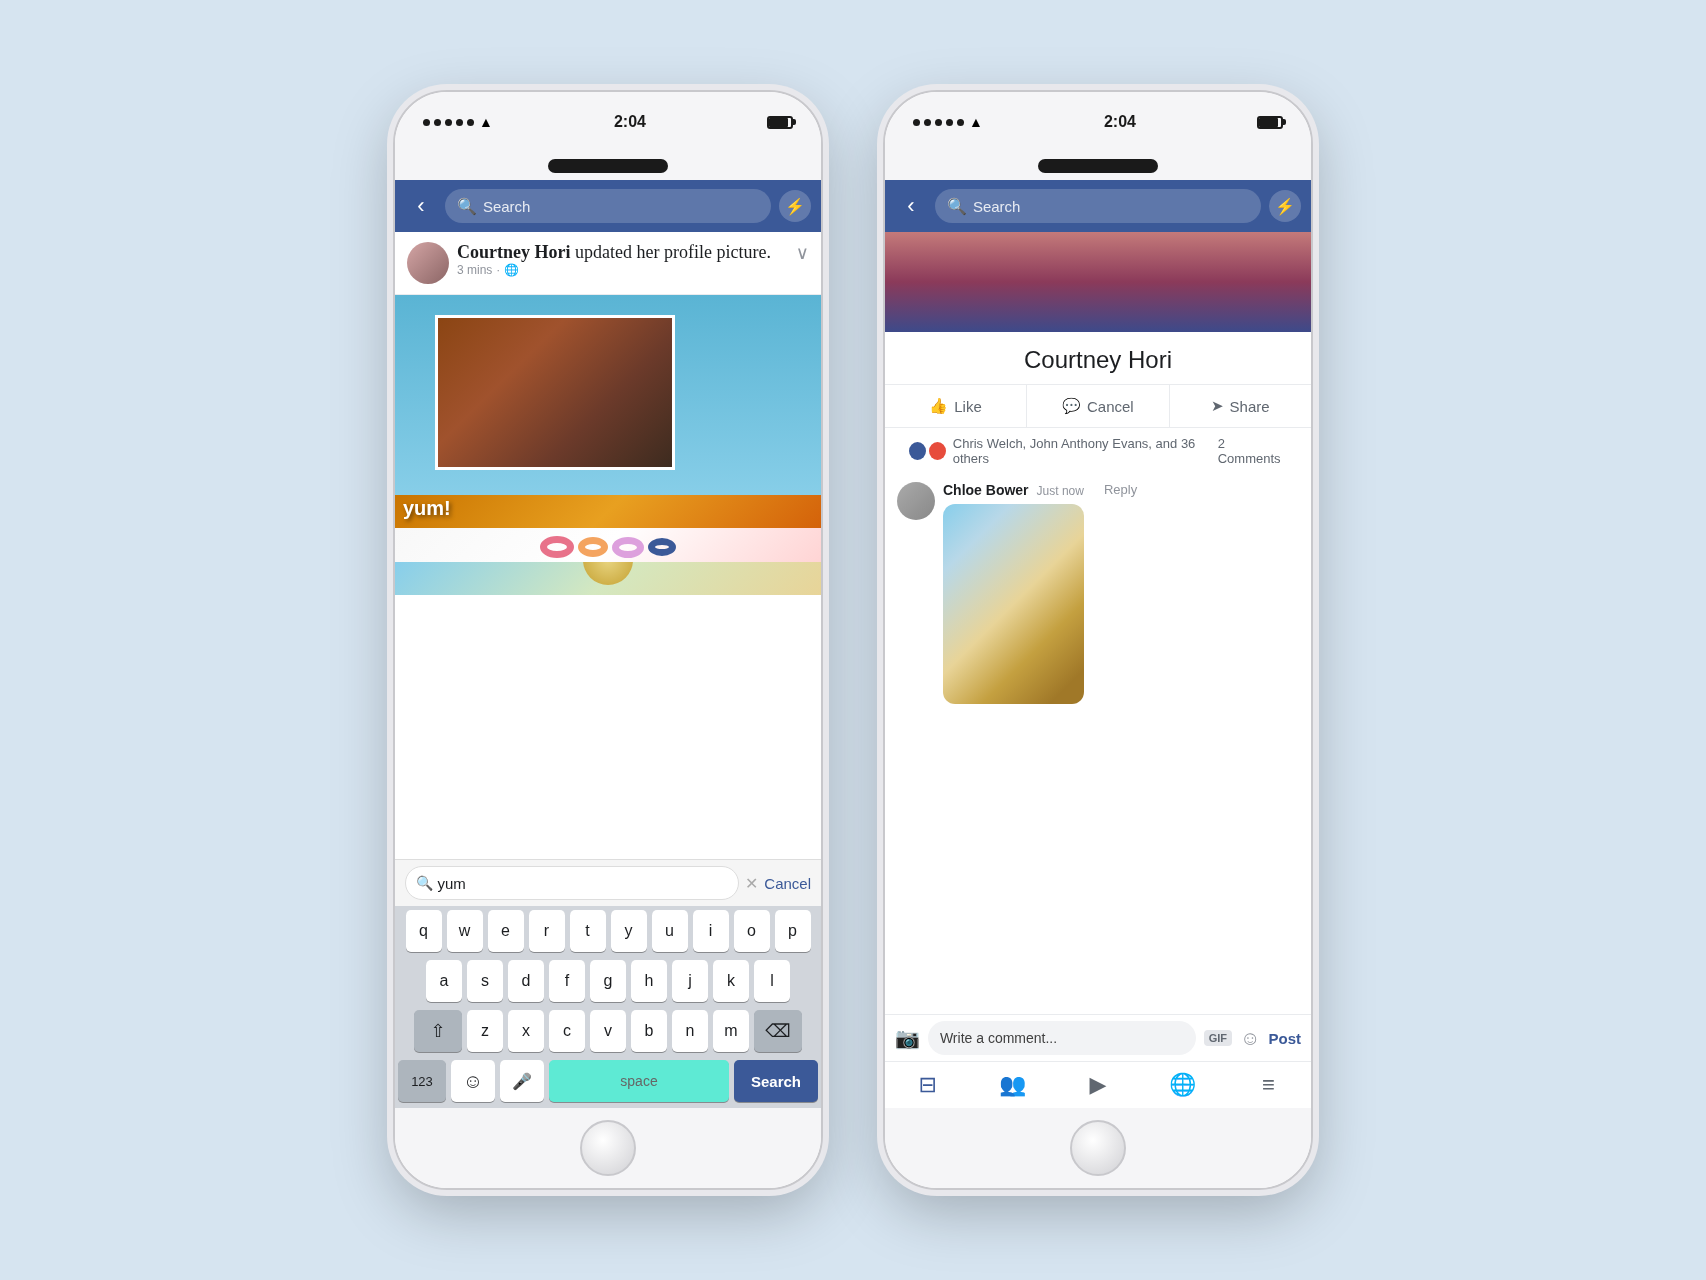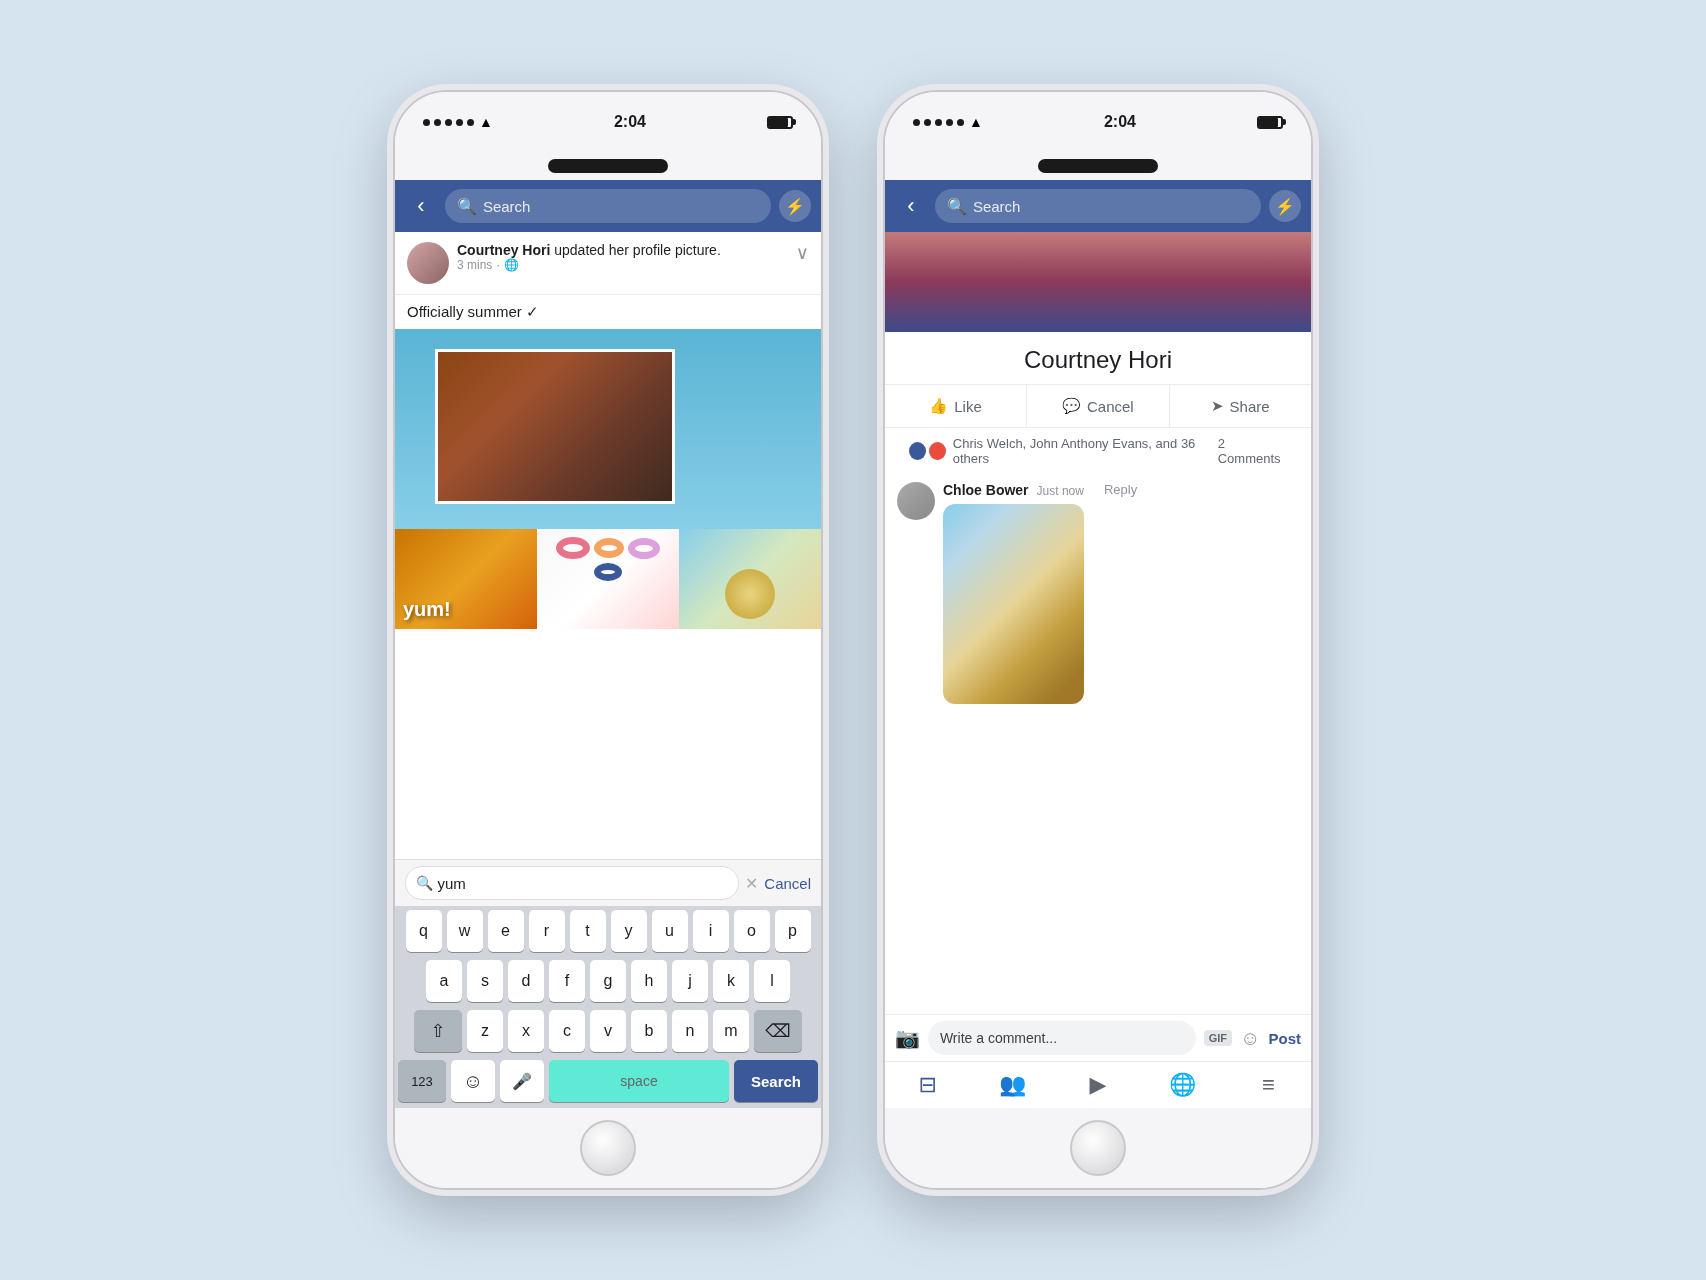--- a/index.html
+++ b/index.html
@@ -126,21 +126,21 @@
       background: #ccc;
       border-radius: 50%;
       overflow: hidden;
       flex-shrink: 0;
     }
     .post-avatar-img {
       width: 100%; height: 100%;
       background: linear-gradient(135deg, #d4a5a5, #8b6565);
     }
     .post-info { flex: 1; }
-    .post-name { font-size: 14px; font-weight: 700; color: #1c1e21; }
+    .post-name { font-size: 18px; font-weight: 700; color: #1c1e21; font-family: Liberation Serif, serif; }
     .post-meta { font-size: 12px; color: #90949c; display: flex; align-items: center; gap: 4px; }
     .post-text { padding: 8px 12px; font-size: 15px; color: #1c1e21; }
     .post-images { flex: 1; overflow: hidden; }
     .main-image {
       width: 100%; height: 200px;
       background: linear-gradient(135deg, #4a9fd4 0%, #87ceeb 30%, #6db8d4 60%, #5a8fb8 100%);
       position: relative;
       overflow: hidden;
     }
     .main-image-inner {
@@ -151,20 +151,21 @@
       border: 3px solid #fff;
       overflow: hidden;
     }
     .main-image-photo {
       width: 100%; height: 100%;
       background: linear-gradient(135deg, #8b4513, #a0522d, #6b3a2a, #3d2b1f);
     }
     .thumb-row {
       display: flex;
       height: 100px;
+      flex-direction: column;
     }
     .thumb {
       flex: 1;
       overflow: hidden;
     }
     .thumb-1 { background: linear-gradient(135deg, #c97400, #e8a020, #d4620a); position: relative; }
     .thumb-yum { 
       position: absolute; bottom: 8px; left: 8px;
       color: #fff; font-size: 20px; font-weight: 900;
       text-shadow: 2px 2px 4px rgba(0,0,0,0.5);
@@ -437,21 +438,20 @@
         </div>
         <div class="post-meta">
           <span>3 mins</span>
           <span>·</span>
           <span>🌐</span>
         </div>
       </div>
       <div style="color:#90949c;font-size:18px;">∨</div>
     </div>
 
-    <div class="post-text">Officially summer ✓</div>
 
     <div class="post-images">
       <div class="main-image">
         <div style="position:absolute;top:0;left:0;right:0;bottom:0;background:linear-gradient(180deg,#5ab4d4 0%,#87cee8 100%);"></div>
         <div class="main-image-inner">
           <div class="main-image-photo"></div>
         </div>
       </div>
       <div class="thumb-row">
         <div class="thumb thumb-1">

